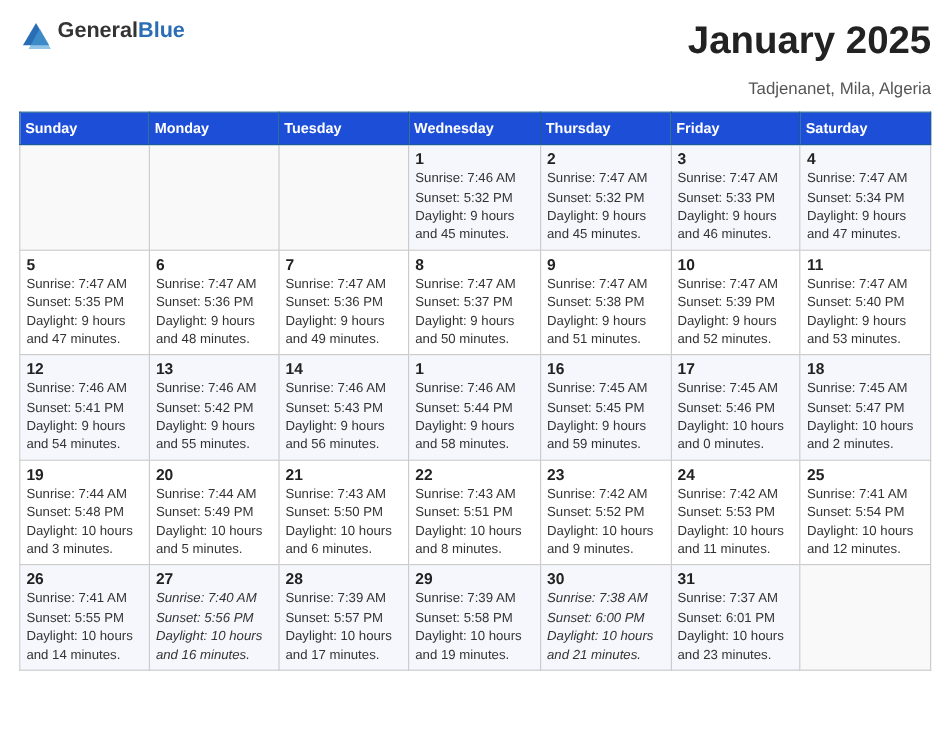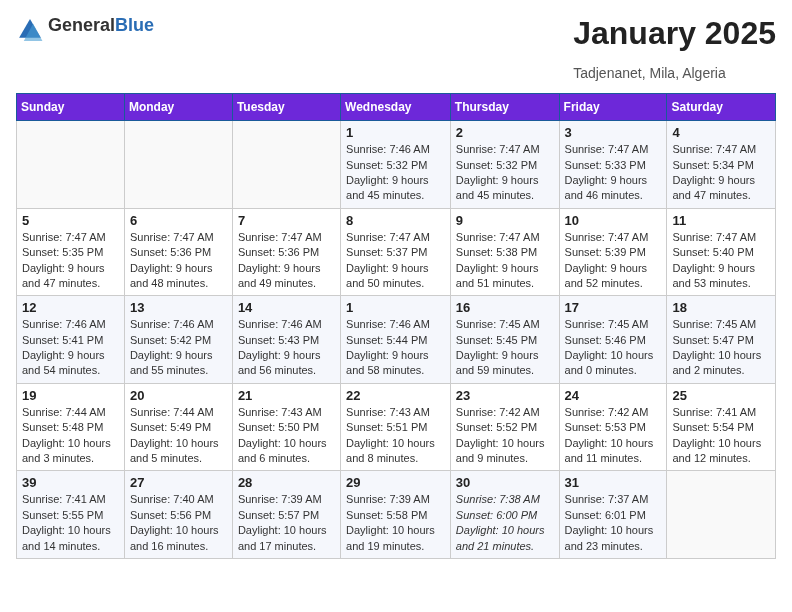--- a/index.html
+++ b/index.html
@@ -31,40 +31,40 @@
       font-size: 18px;
       font-weight: bold;
       color: #2a6db5;
       line-height: 1.1;
     }
     .logo-icon {
       width: 28px;
       height: 28px;
     }
     .title-block {
-      text-align: left;
+      text-align: right;
     }
     .calendar-title {
       font-size: 32px;
       font-weight: bold;
       color: #222;
       line-height: 1.1;
     }
     .calendar-subtitle {
       font-size: 14px;
       color: #555;
       margin-top: 14px;
     }
     .calendar-table {
       width: 100%;
       border-collapse: collapse;
       font-size: 11px;
     }
     .calendar-table thead tr th {
-      background: #6d28d9;
+      background: #1d4ed8;
       color: #fff;
       padding: 6px 4px;
       text-align: left;
       font-size: 12px;
       font-weight: bold;
       border: 1px solid #1a5a9a;
     }
     .calendar-table tbody tr td {
       border: 1px solid #ccc;
       vertical-align: top;
@@ -282,28 +282,28 @@
         </td>
         <td>
           <div class="day-number">25</div>
           <div class="day-info" style="white-space: pre-line;">Sunrise: 7:41 AM
 Sunset: 5:54 PM
 Daylight: 10 hours and 12 minutes.</div>
         </td>
       </tr>
       <tr>
         <td>
-          <div class="day-number">39</div>
+          <div class="day-number">26</div>
           <div class="day-info" style="white-space: pre-line;">Sunrise: 7:41 AM
 Sunset: 5:55 PM
 Daylight: 10 hours and 14 minutes.</div>
         </td>
         <td>
           <div class="day-number">27</div>
-          <div class="day-info" style="white-space: pre-line;">Sunrise: 7:40 AM
+          <div class="day-info" style="white-space: pre-line; font-style: italic;">Sunrise: 7:40 AM
 Sunset: 5:56 PM
 Daylight: 10 hours and 16 minutes.</div>
         </td>
         <td>
           <div class="day-number">28</div>
           <div class="day-info" style="white-space: pre-line;">Sunrise: 7:39 AM
 Sunset: 5:57 PM
 Daylight: 10 hours and 17 minutes.</div>
         </td>
         <td>

